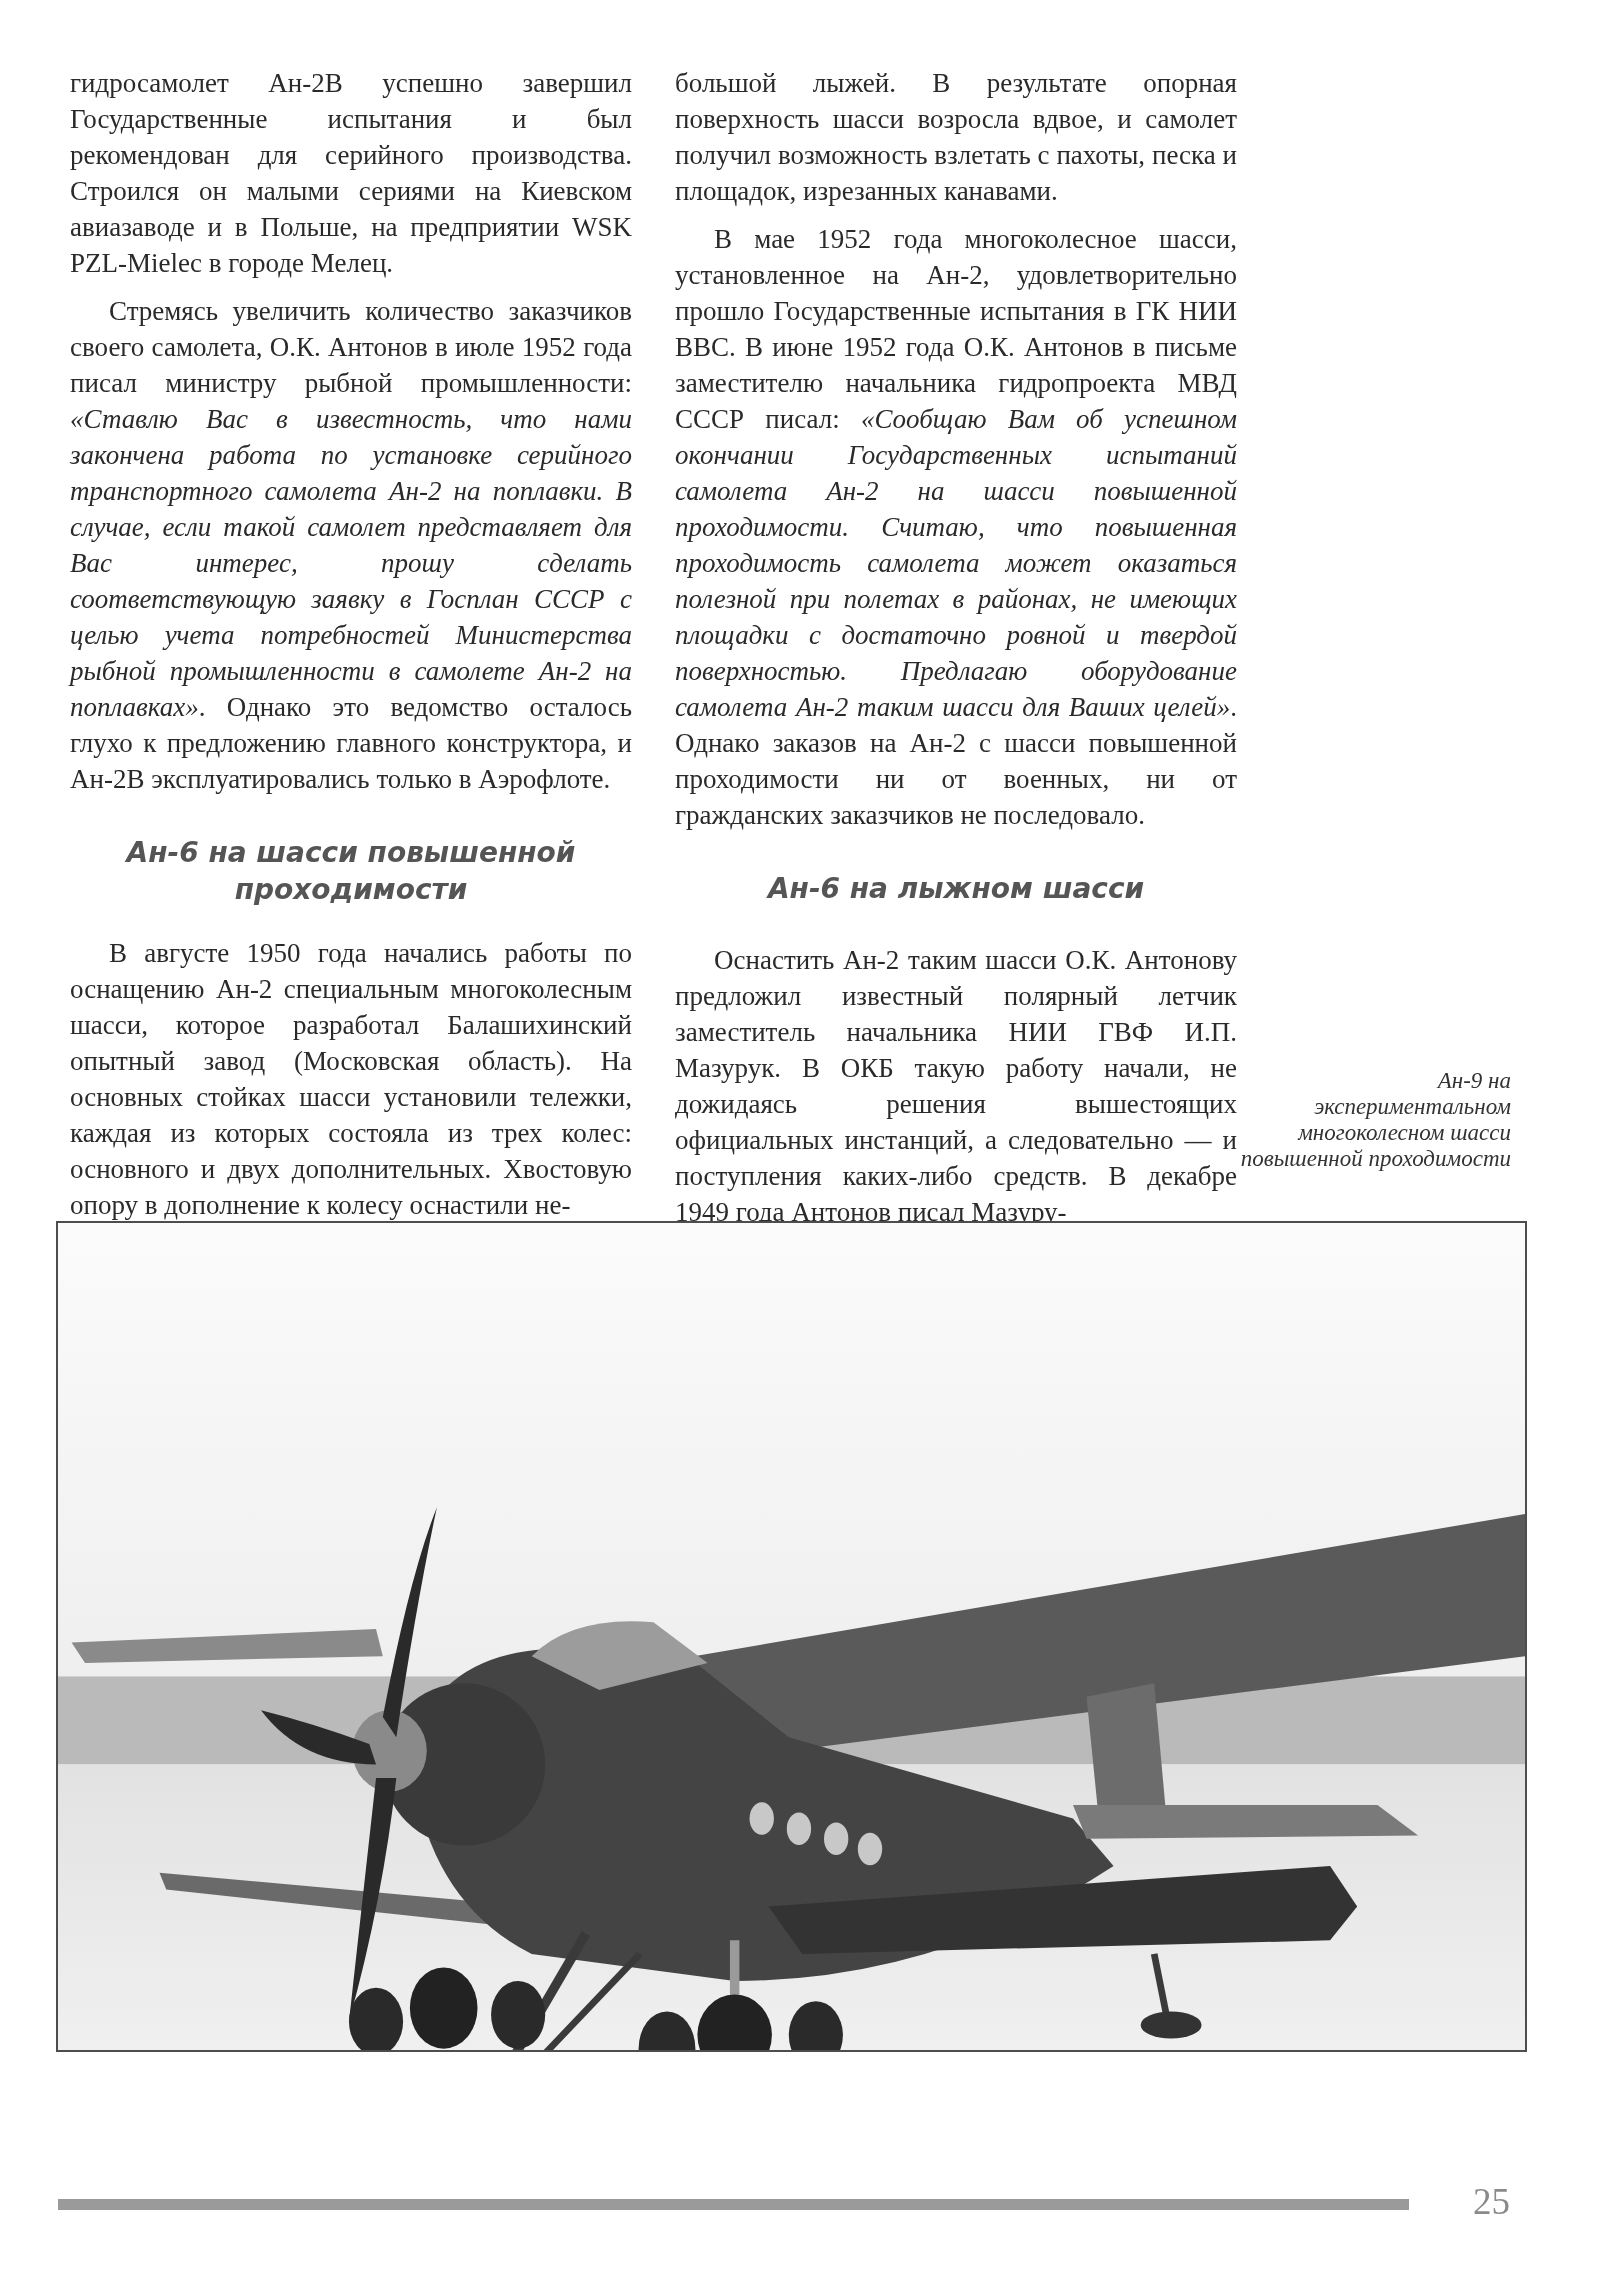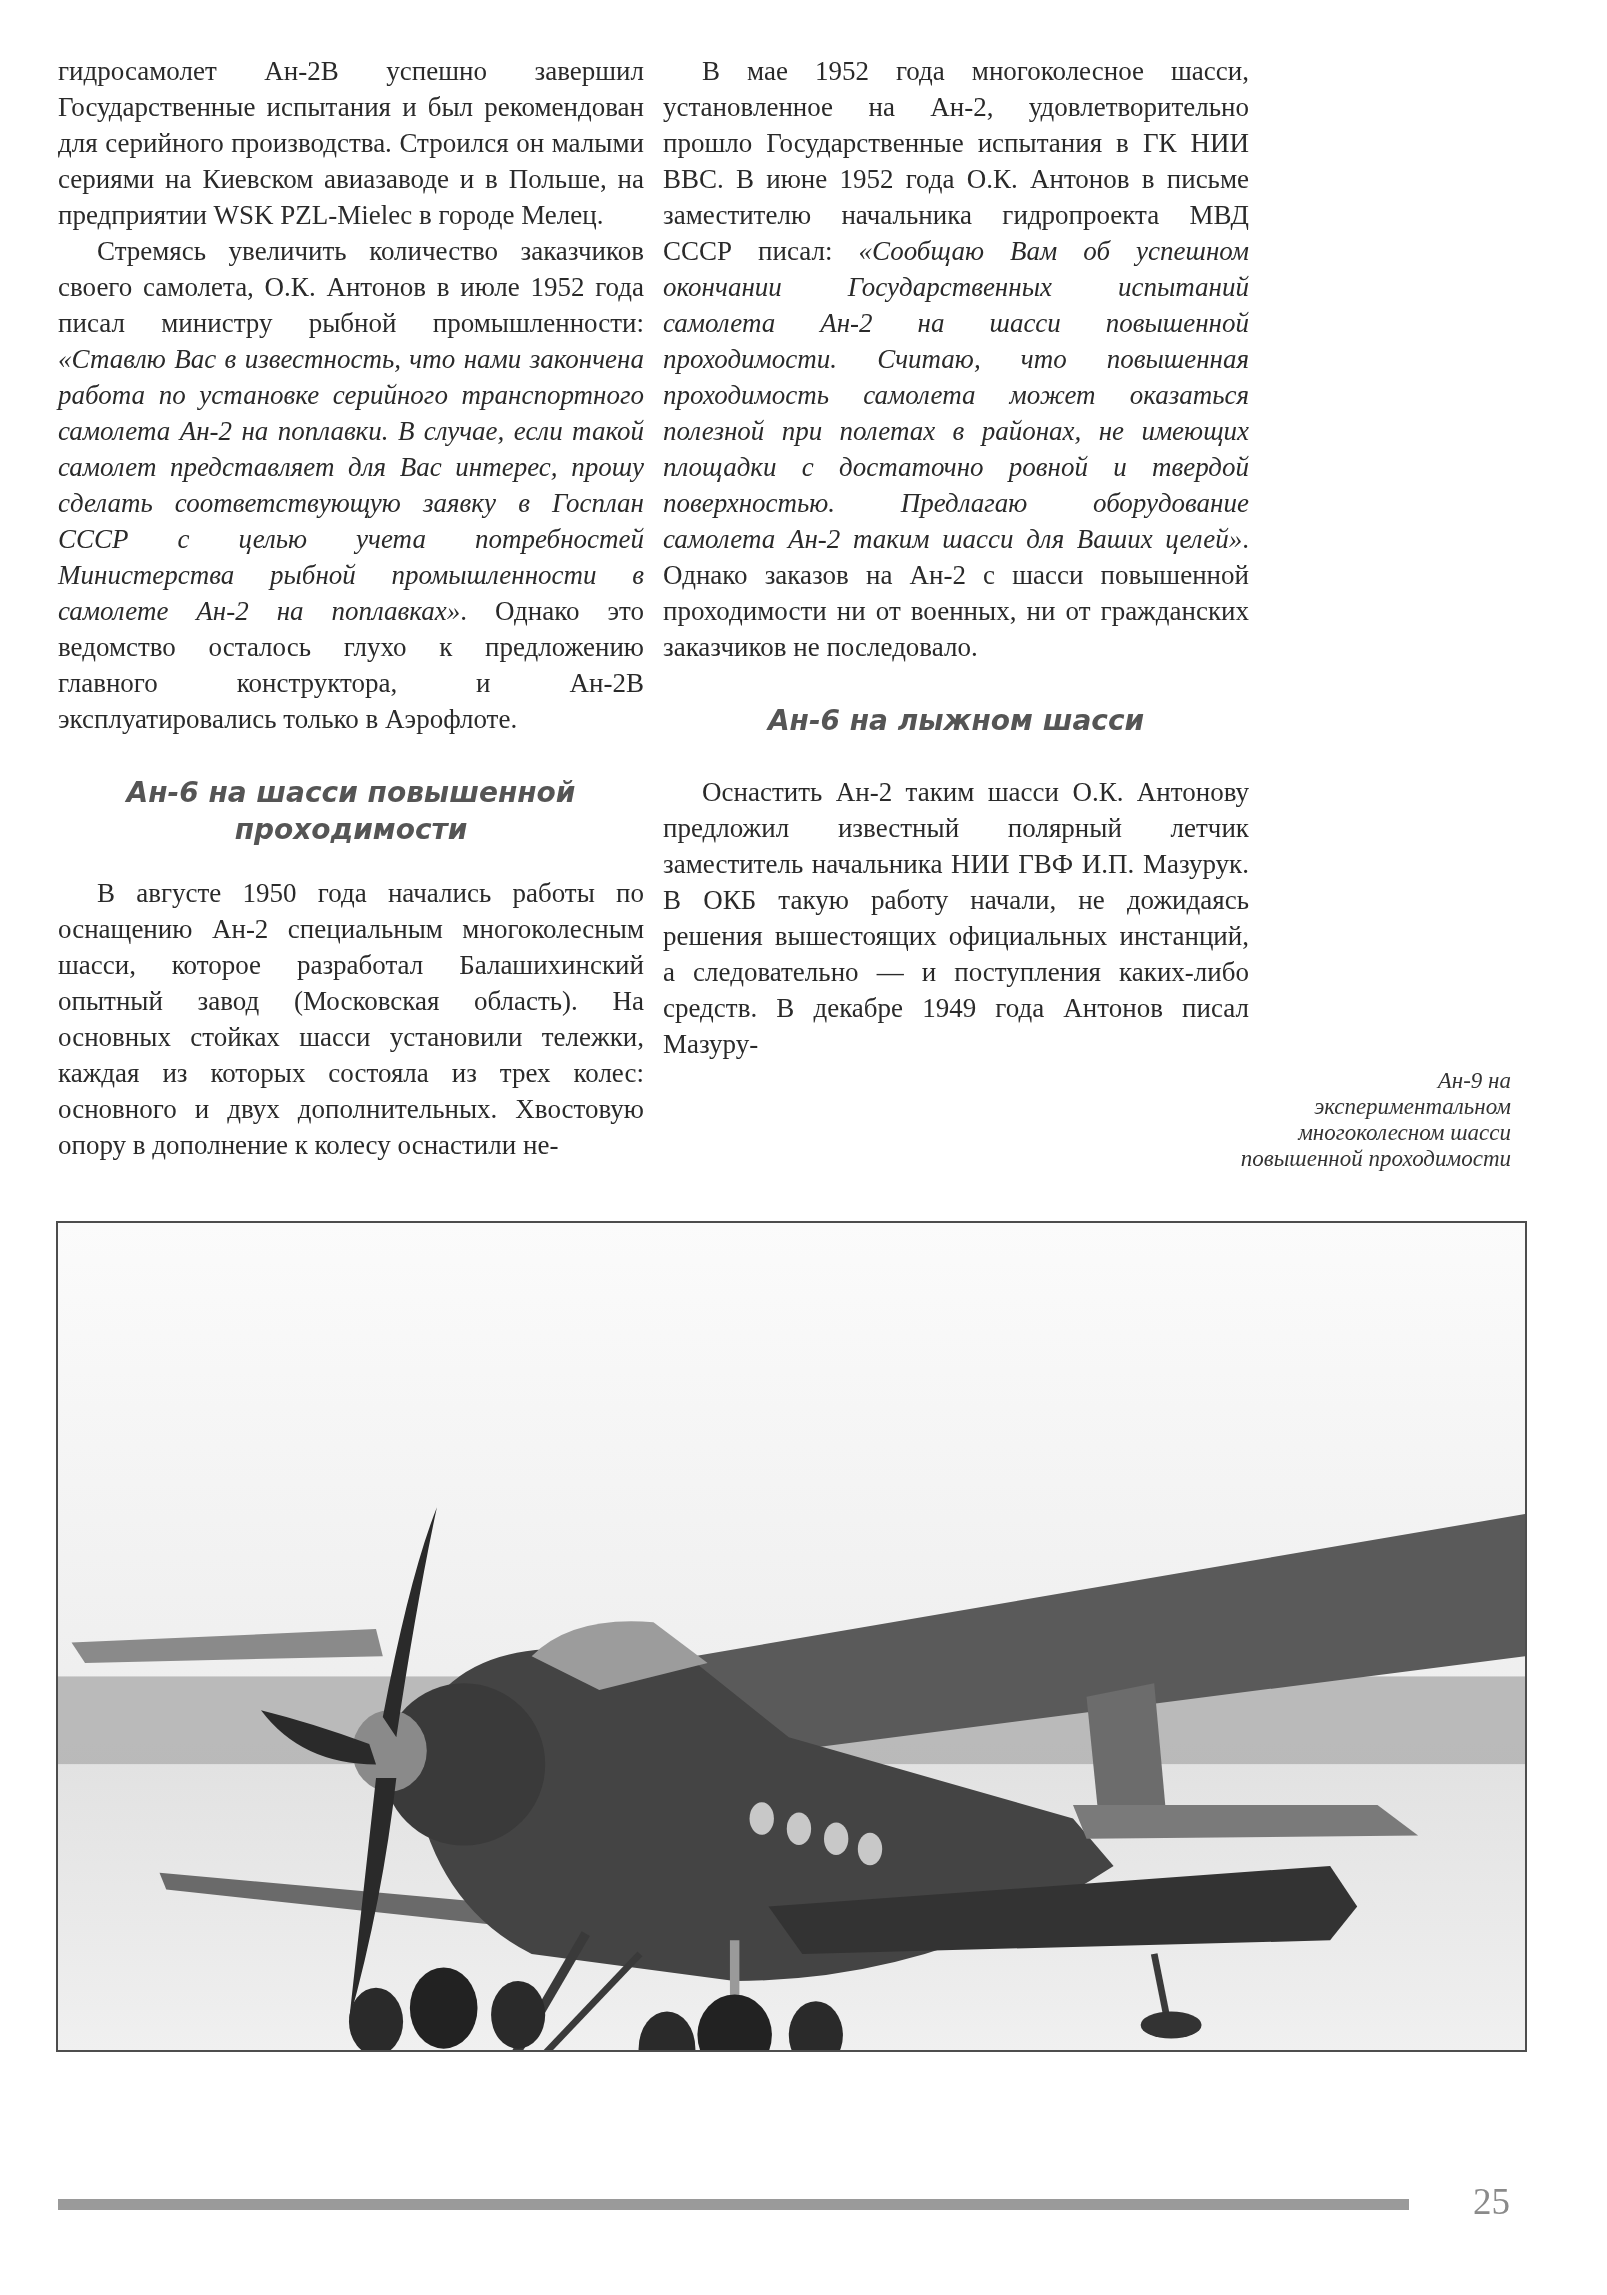--- a/index.html
+++ b/index.html
@@ -2,21 +2,21 @@
 <html style="font-size:10.8px"><head>
 <meta charset="utf-8">
 <style>
   html, body { margin: 0; padding: 0; background: #ffffff; }
   body { width: 1608px; height: 2295px; position: relative; overflow: hidden;
          font-family: "Liberation Serif", "DejaVu Serif", serif; color: #2a2a2a; }
   .col { position: absolute; top: 53px; width: 586px; font-size: 27px; line-height: 36px;
          text-align: justify; }
   .col-left { left: 58px; }
   .col-right { left: 663px; }
-  .col p { margin: 0; }
+  .col p { margin: 12px; }
   .indent { text-indent: 39px; }
   .it { font-style: italic; }
   .heading { font-family: "DejaVu Sans", "Liberation Sans", sans-serif; font-weight: bold;
              font-style: italic; color: #555555; font-size: 28px; line-height: 37px;
              text-align: center; margin: 37px 0 27px 0; }
   .heading-right { margin: 37px 0 35px 0; }
   .caption { position: absolute; left: 1238px; top: 1068px; width: 273px; text-align: right;
              font-style: italic; font-size: 23px; line-height: 26px; color: #333333; }
   .photo-frame { position: absolute; left: 56px; top: 1221px; width: 1467px; height: 827px;
                  border: 2px solid #4d4d4d; background: #f2f2f2; overflow: hidden; }
@@ -30,20 +30,21 @@
 <body>
 
 <div class="col col-left">
   <p>гидросамолет Ан-2В успешно завершил Государственные испытания и был рекомендован для серийного производства. Строился он малыми сериями на Киевском авиазаводе и в Польше, на предприятии WSK PZL-Mielec в городе Мелец.</p>
   <p class="indent"><span>Стремясь увеличить количество заказчиков своего самолета, О.К. Антонов в июле 1952 года писал министру рыбной промышленности: </span><span class="it">«Ставлю Вас в известность, что нами закончена работа по установке серийного транспортного самолета Ан-2 на поплавки. В случае, если такой самолет представляет для Вас интерес, прошу сделать соответствующую заявку в Госплан СССР с целью учета потребностей Министерства рыбной промышленности в самолете Ан-2 на поплавках»</span><span>. Однако это ведомство осталось глухо к предложению главного конструктора, и Ан-2В эксплуатировались только в Аэрофлоте.</span></p>
   <h2 class="heading">Ан-6 на шасси повышенной проходимости</h2>
   <p class="indent">В августе 1950 года начались работы по оснащению Ан-2 специальным многоколесным шасси, которое разработал Балашихинский опытный завод (Московская область). На основных стойках шасси установили тележки, каждая из которых состояла из трех колес: основного и двух дополнительных. Хвостовую опору в дополнение к колесу оснастили не-</p>
 </div>
 
 <div class="col col-right">
+  <p>большой лыжей. В результате опорная поверхность шасси возросла вдвое, и самолет получил возможность взлетать с пахоты, песка и площадок, изрезанных канавами.</p>
   <p class="indent"><span>В мае 1952 года многоколесное шасси, установленное на Ан-2, удовлетворительно прошло Государственные испытания в ГК НИИ ВВС. В июне 1952 года О.К. Антонов в письме заместителю начальника гидропроекта МВД СССР писал: </span><span class="it">«Сообщаю Вам об успешном окончании Государственных испытаний самолета Ан-2 на шасси повышенной проходимости. Считаю, что повышенная проходимость самолета может оказаться полезной при полетах в районах, не имеющих площадки с достаточно ровной и твердой поверхностью. Предлагаю оборудование самолета Ан-2 таким шасси для Ваших целей»</span><span>. Однако заказов на Ан-2 с шасси повышенной проходимости ни от военных, ни от гражданских заказчиков не последовало.</span></p>
   <h2 class="heading heading-right">Ан-6 на лыжном шасси</h2>
   <p class="indent">Оснастить Ан-2 таким шасси О.К. Антонову предложил известный полярный летчик заместитель начальника НИИ ГВФ И.П. Мазурук. В ОКБ такую работу начали, не дожидаясь решения вышестоящих официальных инстанций, а следовательно — и поступления каких-либо средств. В декабре 1949 года Антонов писал Мазуру-</p>
 </div>
 
 <div class="caption">Ан-9 на экспериментальном многоколесном шасси повышенной проходимости</div>
 
 <div class="photo-frame">
   <svg viewBox="0 0 2168 1222" preserveAspectRatio="none">
     <defs>

